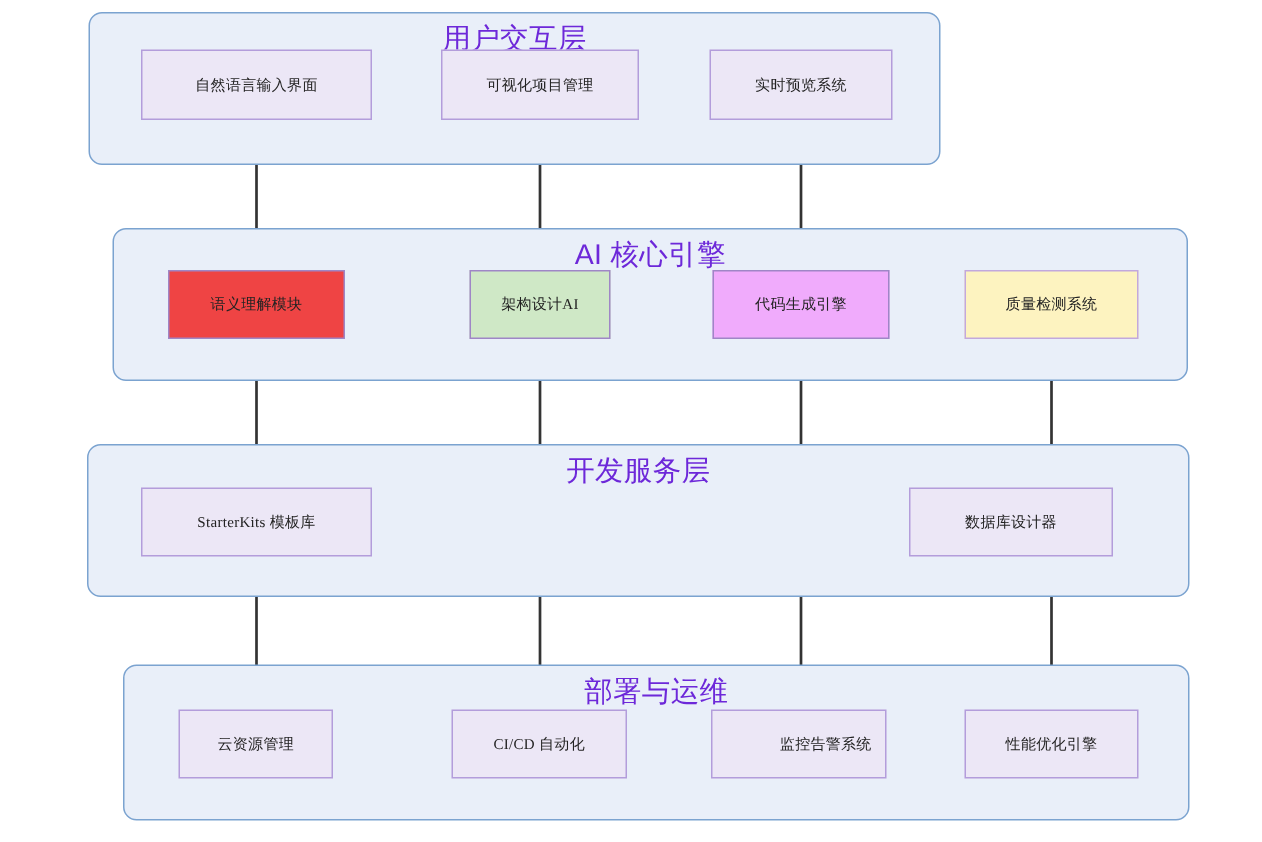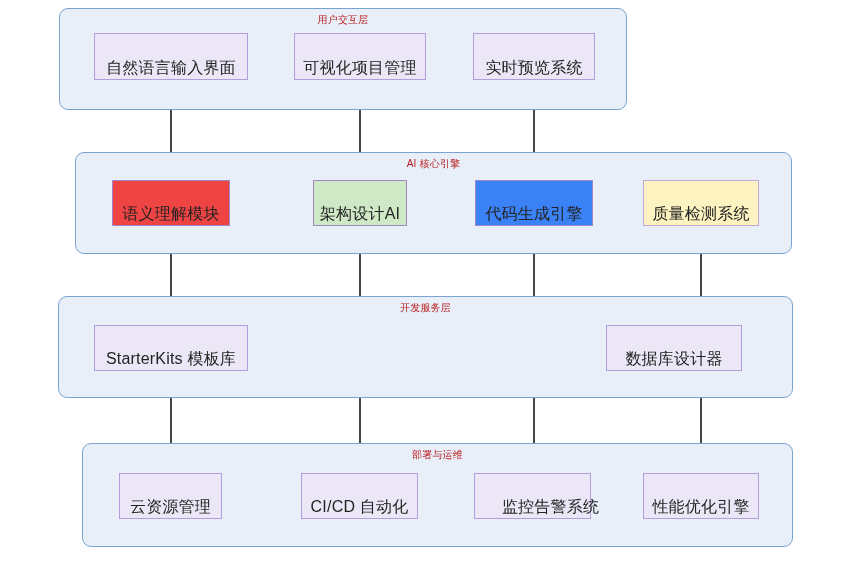--- a/index.html
+++ b/index.html
@@ -26,41 +26,42 @@
     background: #e9eff9;
     border: 1.6px solid #7ba3d0;
     border-radius: 9px;
   }
   .layer-title {
     position: absolute;
     left: 0;
     right: 0;
     top: 4px;
     text-align: center;
-    font-size: 10px;
-    color: #b91c1c;
+    font-size: 19px;
+    color: #6d28d9;
     letter-spacing: 0.2px;
     white-space: nowrap;
   }
   .node-box {
     position: absolute;
     box-sizing: border-box;
     border: 1.3px solid #b39ddb;
     background: #ece7f6;
     display: flex;
-    align-items: flex-end;
+    align-items: center;
     justify-content: center;
-    font-size: 16px;
+    font-size: 10px;
     color: #232323;
     white-space: nowrap;
     letter-spacing: 0.2px;
+    font-family: Liberation Serif, serif;
   }
   .node-box.accent-pink   { background: #ef4444; border-color: #9f86c6; }
   .node-box.accent-green  { background: #cfe8c6; border-color: #9f86c6; }
-  .node-box.accent-blue   { background: #3b82f6; border-color: #9f86c6; }
+  .node-box.accent-blue   { background: #f0abfc; border-color: #9f86c6; }
   .node-box.accent-yellow { background: #fdf3c0; border-color: #c2a8dd; }
   #arrow-layer {
     position: absolute;
     left: 0; top: 0;
     width: 841px;
     height: 561px;
     pointer-events: none;
   }
 </style>
 </head>

